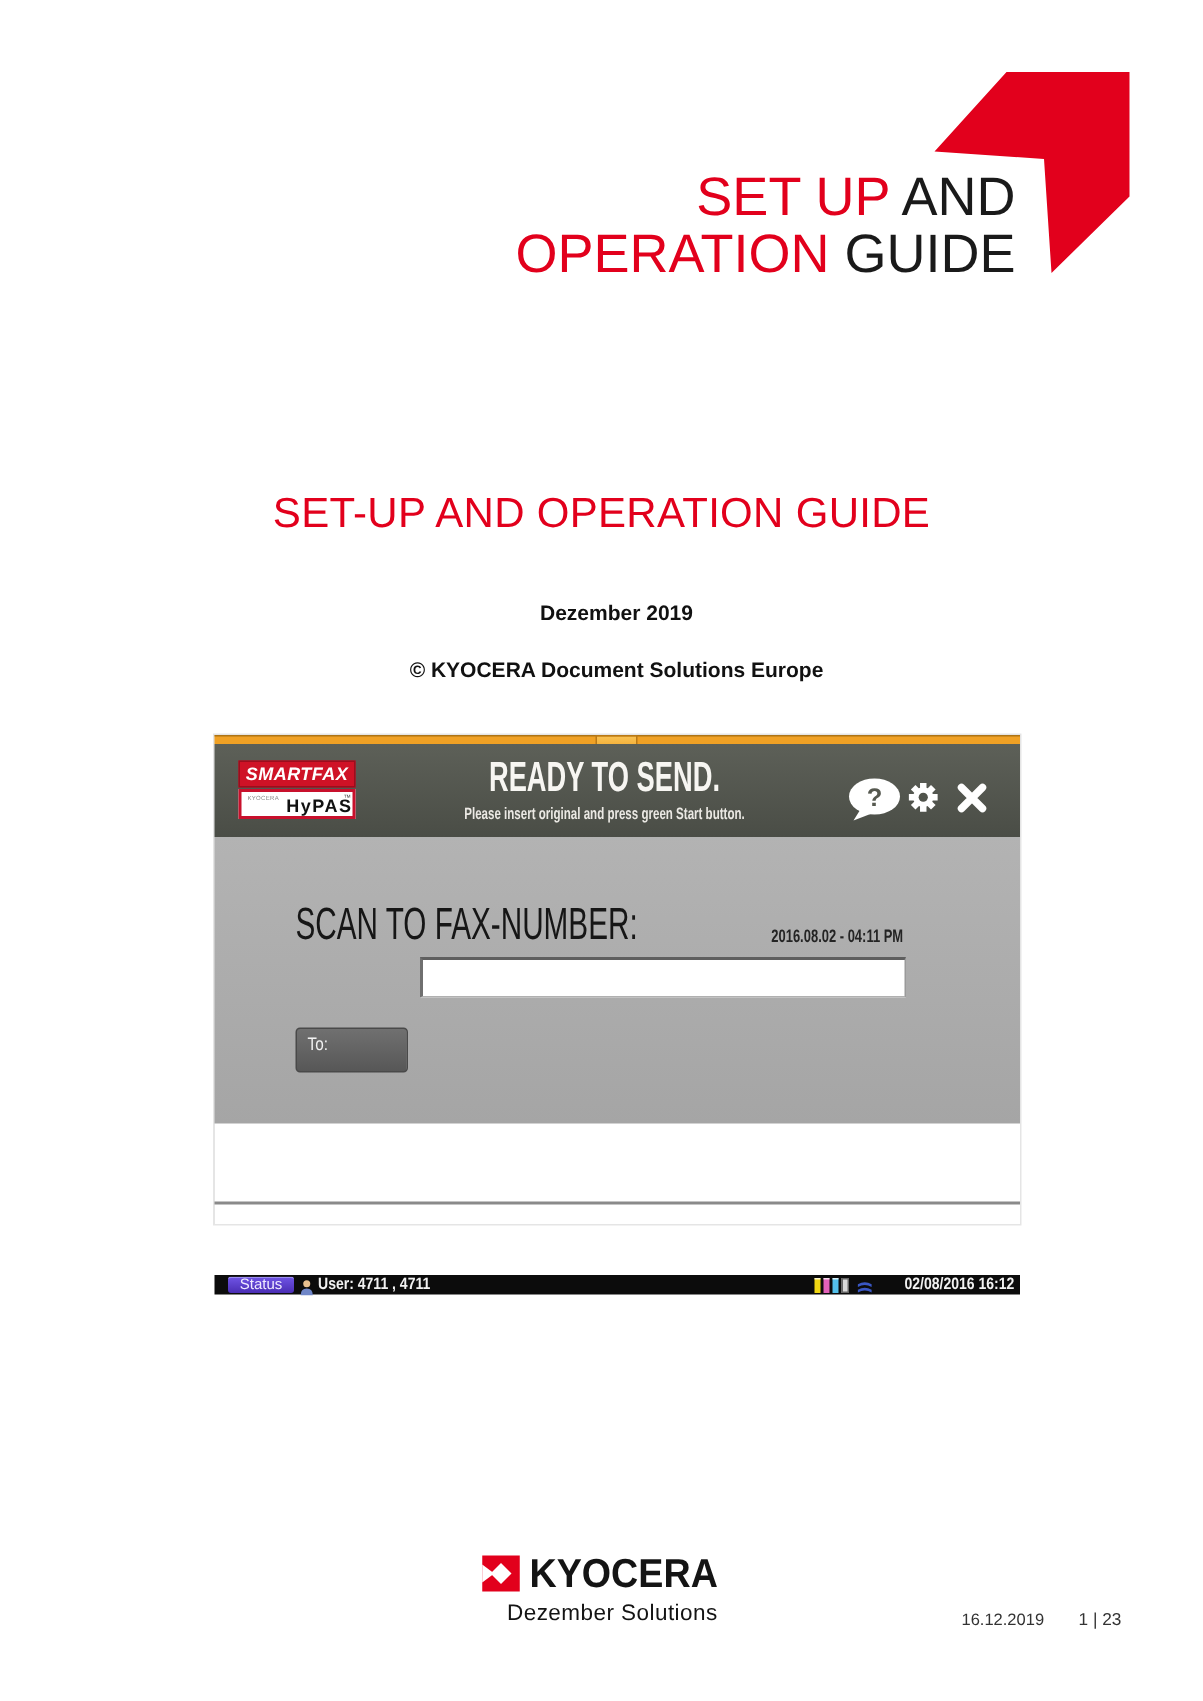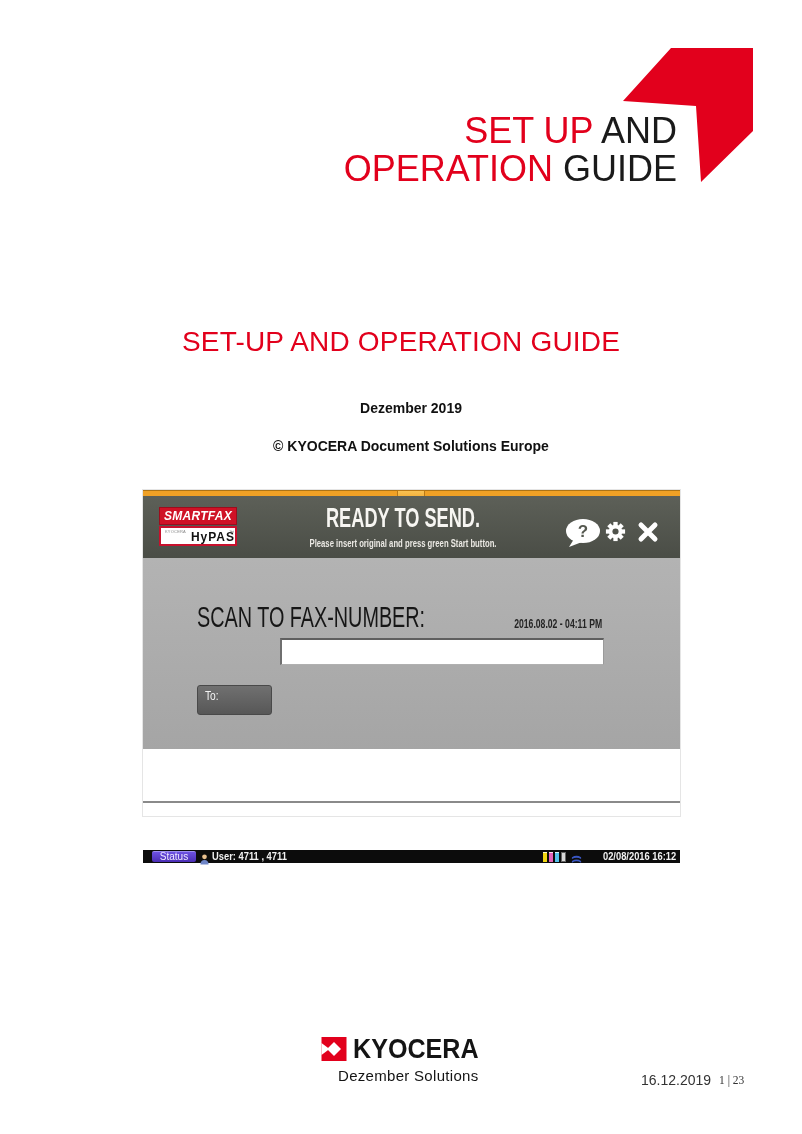--- a/index.html
+++ b/index.html
@@ -59,22 +59,22 @@
   .toner.c{background:#53c0ea;}
   .toner.k{background:#d9d9d9;border:1px solid #666;width:5px;}
   .network-icon{position:absolute;left:428px;top:1px;}
   .status-time{position:absolute;right:4px;top:1px;font-size:11px;line-height:11px;font-weight:bold;color:#f2f2f2;transform:scaleX(.85);transform-origin:right center;white-space:nowrap;}
 
   
   .footer-brand{position:absolute;left:321px;top:1036px;}
   .footer-brand-row{display:flex;align-items:center;}
   .brand-word{font-size:27px;font-weight:bold;color:#141414;margin-left:6px;letter-spacing:0;transform:scaleX(.93);transform-origin:left center;line-height:26px;}
   .brand-sub{margin-top:5px;margin-left:17px;font-size:15px;color:#141414;letter-spacing:.3px;}
-  .footer-date{position:absolute;left:641px;top:1074px;font-size:14px;line-height:12px;color:#333;}
-  .footer-page{position:absolute;left:719px;top:1074px;font-size:11.5px;line-height:12px;color:#333;font-family:Liberation Serif, serif;}
+  .footer-date{position:absolute;left:641px;top:1074px;font-size:11px;line-height:12px;color:#333;}
+  .footer-page{position:absolute;left:719px;top:1074px;font-size:11.5px;line-height:12px;color:#333;}
 </style>
 </head>
 <body>
 
 <div class="page">
 
   <svg class="corner-arrow" width="136" height="140" viewBox="0 0 136 140">
     <polygon points="3,56 51,3 133,3 133,86 81,137 76,61" fill="#e2001c"></polygon>
   </svg>
 

